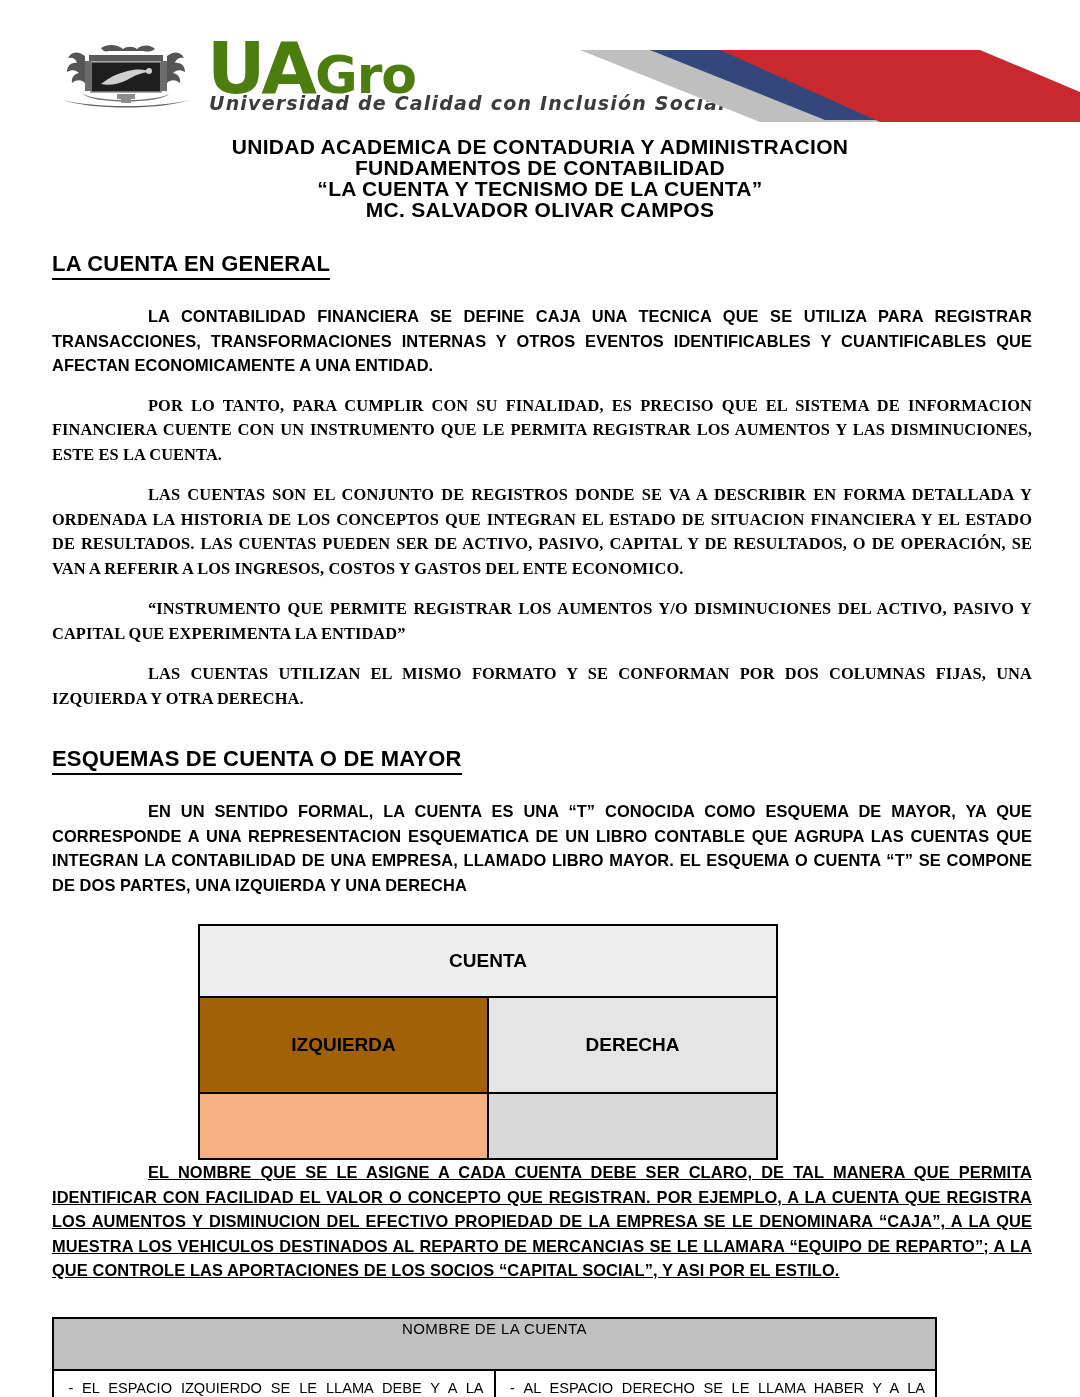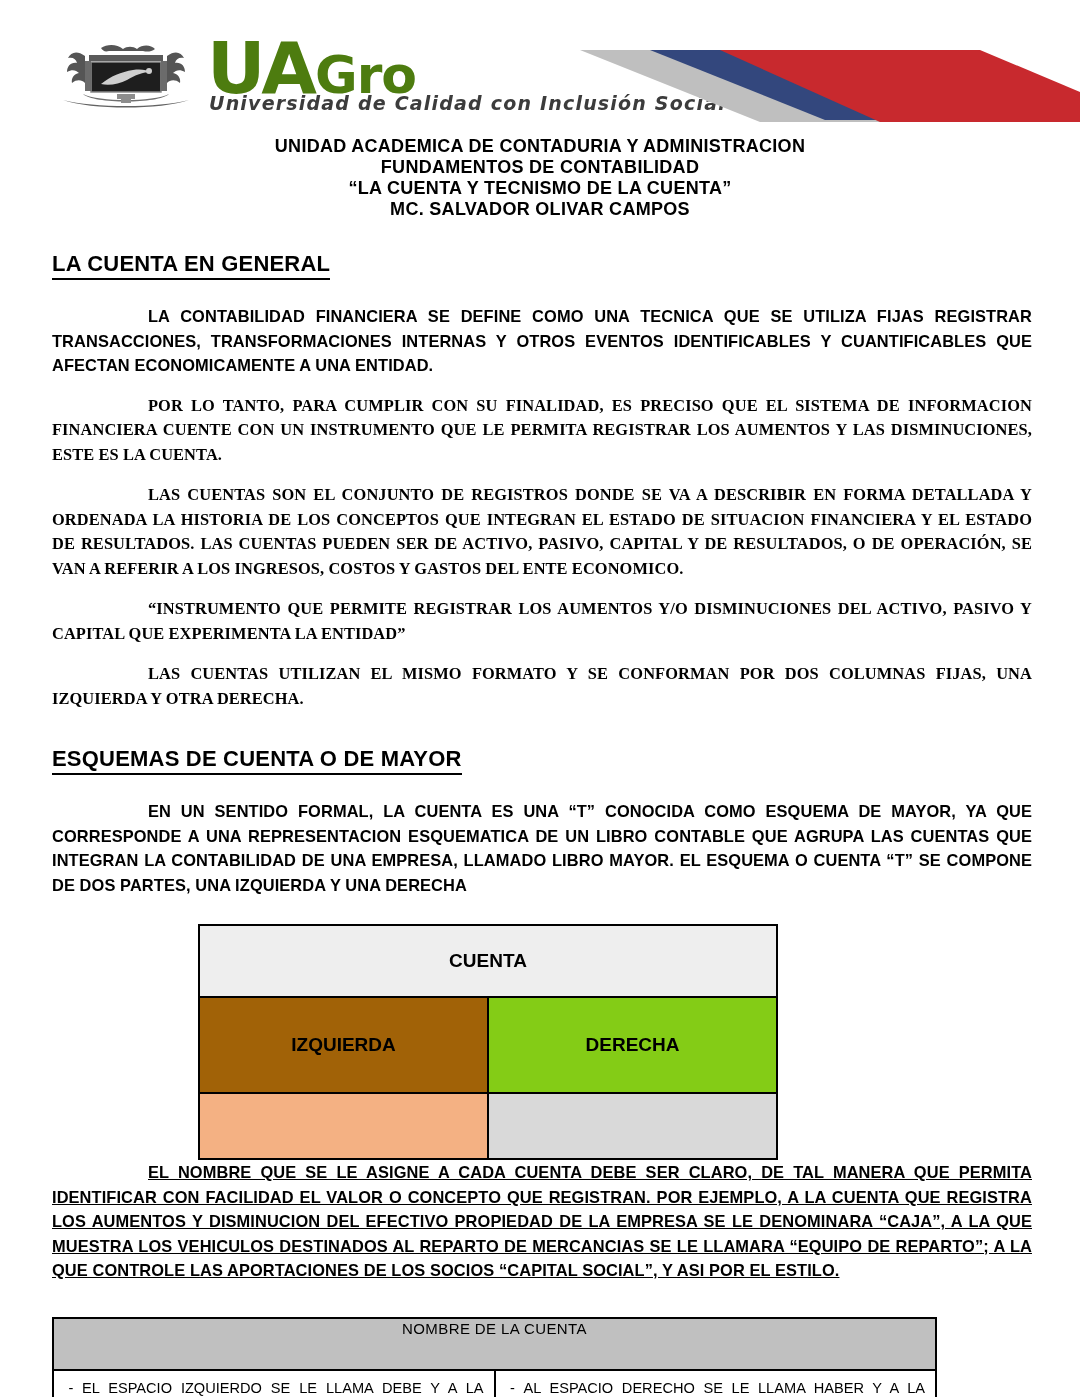--- a/index.html
+++ b/index.html
@@ -73,21 +73,21 @@
   }
 
   
   .title-block {
     text-align: center;
     margin-top: 8px;
   }
   .title-block div {
     font-family: "Liberation Sans", sans-serif;
     font-weight: bold;
-    font-size: 18px;
+    font-size: 21px;
     line-height: 21px;
     letter-spacing: 0.3px;
     color: #000;
   }
 
   
   .content {
     padding: 0 48px 0 52px;
   }
   h2.section-heading {
@@ -141,21 +141,21 @@
   td.t-head {
     background: #eeeeee;
     height: 68px;
   }
   td.t-left {
     background: #a16207;
     height: 92px;
     width: 290px;
   }
   td.t-right {
-    background: #84cc16;
+    background: #e5e5e5;
     height: 92px;
     width: 290px;
   }
   td.t-left-empty {
     background: #f4b183;
     height: 62px;
   }
   td.t-right-empty {
     background: #d9d9d9;
     height: 62px;
@@ -262,21 +262,21 @@
   <div>MC.  SALVADOR  OLIVAR  CAMPOS</div>
 </div>
 
 <div class="content">
 
   <div class="heading-row">
     <h2 class="section-heading">LA CUENTA EN GENERAL</h2>
   </div>
 
   <div class="para-group">
-    <p class="body-text first">LA CONTABILIDAD FINANCIERA SE DEFINE COMO UNA TECNICA QUE SE UTILIZA FIJAS REGISTRAR TRANSACCIONES, TRANSFORMACIONES INTERNAS Y OTROS EVENTOS IDENTIFICABLES Y CUANTIFICABLES QUE AFECTAN ECONOMICAMENTE A UNA ENTIDAD.</p>
+    <p class="body-text first">LA CONTABILIDAD FINANCIERA SE DEFINE CAJA UNA TECNICA QUE SE UTILIZA PARA REGISTRAR TRANSACCIONES, TRANSFORMACIONES INTERNAS Y OTROS EVENTOS IDENTIFICABLES Y CUANTIFICABLES QUE AFECTAN ECONOMICAMENTE A UNA ENTIDAD.</p>
     <p class="body-text">POR LO TANTO, PARA CUMPLIR CON SU FINALIDAD, ES PRECISO QUE EL SISTEMA DE INFORMACION FINANCIERA CUENTE CON UN INSTRUMENTO QUE LE PERMITA REGISTRAR LOS AUMENTOS Y LAS DISMINUCIONES, ESTE ES LA CUENTA.</p>
     <p class="body-text">LAS CUENTAS SON EL CONJUNTO DE REGISTROS DONDE SE VA A DESCRIBIR EN FORMA DETALLADA Y ORDENADA LA HISTORIA DE LOS CONCEPTOS QUE INTEGRAN EL ESTADO DE SITUACION FINANCIERA  Y EL ESTADO DE RESULTADOS. LAS CUENTAS PUEDEN SER DE ACTIVO, PASIVO, CAPITAL Y DE RESULTADOS, O DE OPERACIÓN, SE VAN A REFERIR A LOS INGRESOS, COSTOS Y GASTOS DEL ENTE ECONOMICO.</p>
     <p class="body-text">“INSTRUMENTO QUE PERMITE REGISTRAR LOS AUMENTOS Y/O DISMINUCIONES DEL ACTIVO, PASIVO Y CAPITAL QUE EXPERIMENTA LA ENTIDAD”</p>
     <p class="body-text">LAS CUENTAS UTILIZAN EL MISMO FORMATO Y SE CONFORMAN POR DOS COLUMNAS FIJAS, UNA IZQUIERDA Y OTRA DERECHA.</p>
   </div>
 
   <div class="heading-row second">
     <h2 class="section-heading">ESQUEMAS DE CUENTA O DE MAYOR</h2>
   </div>
 

